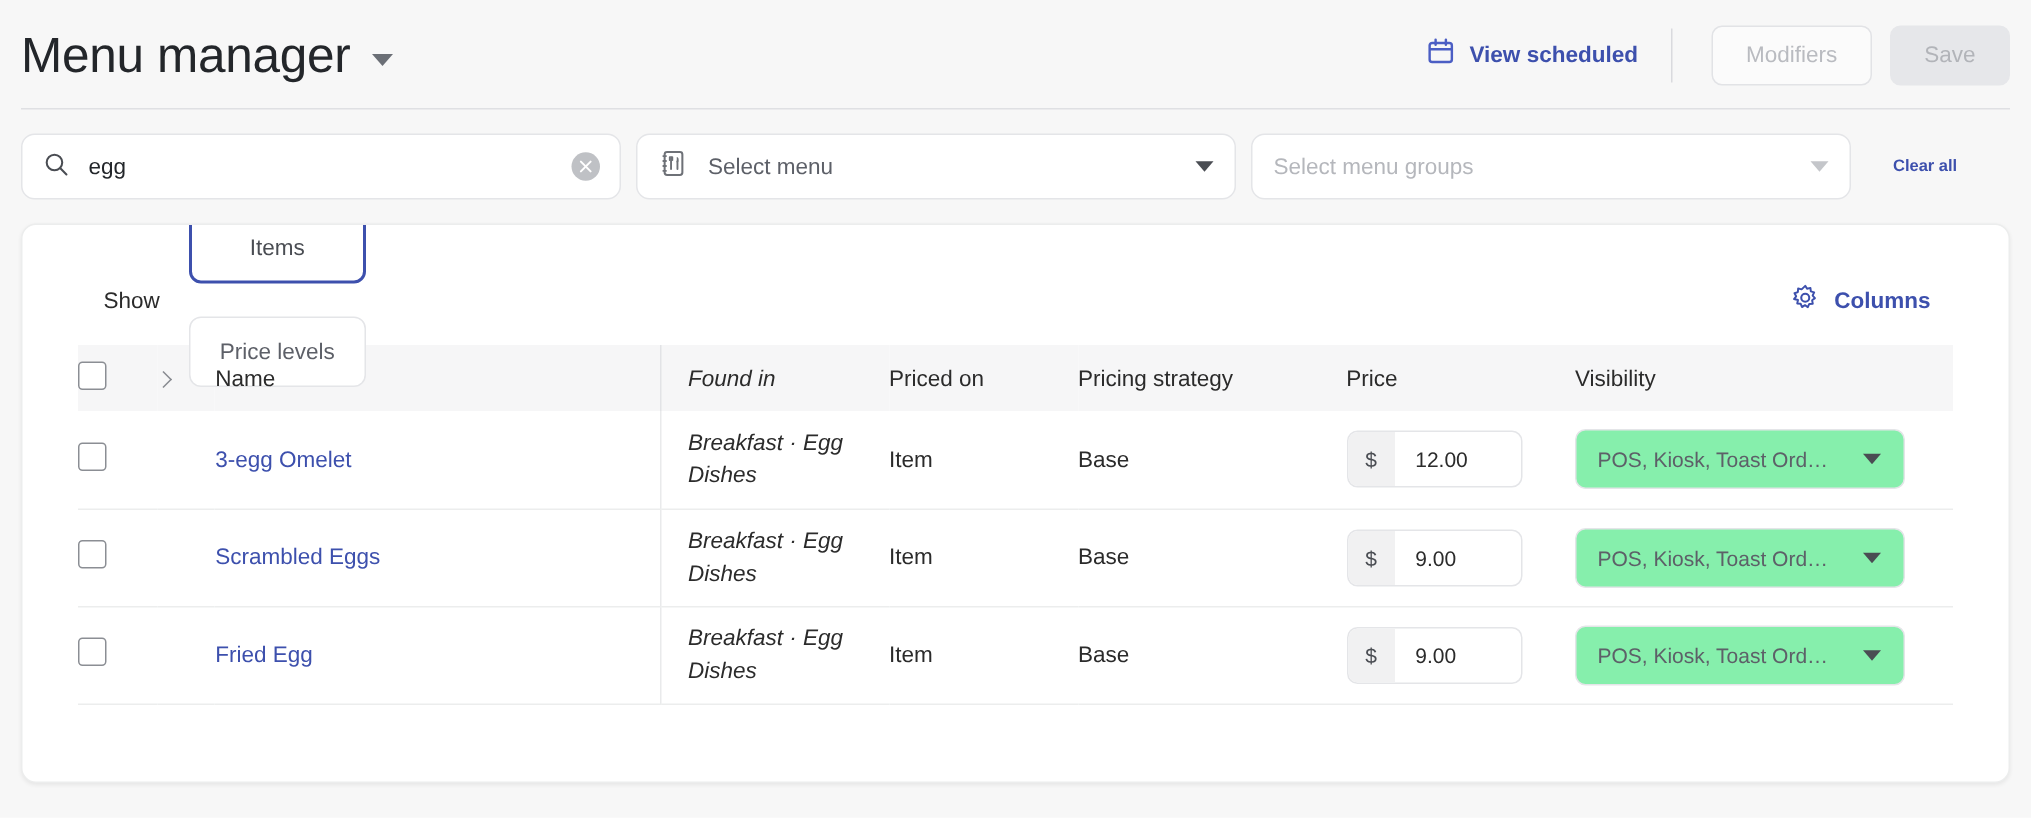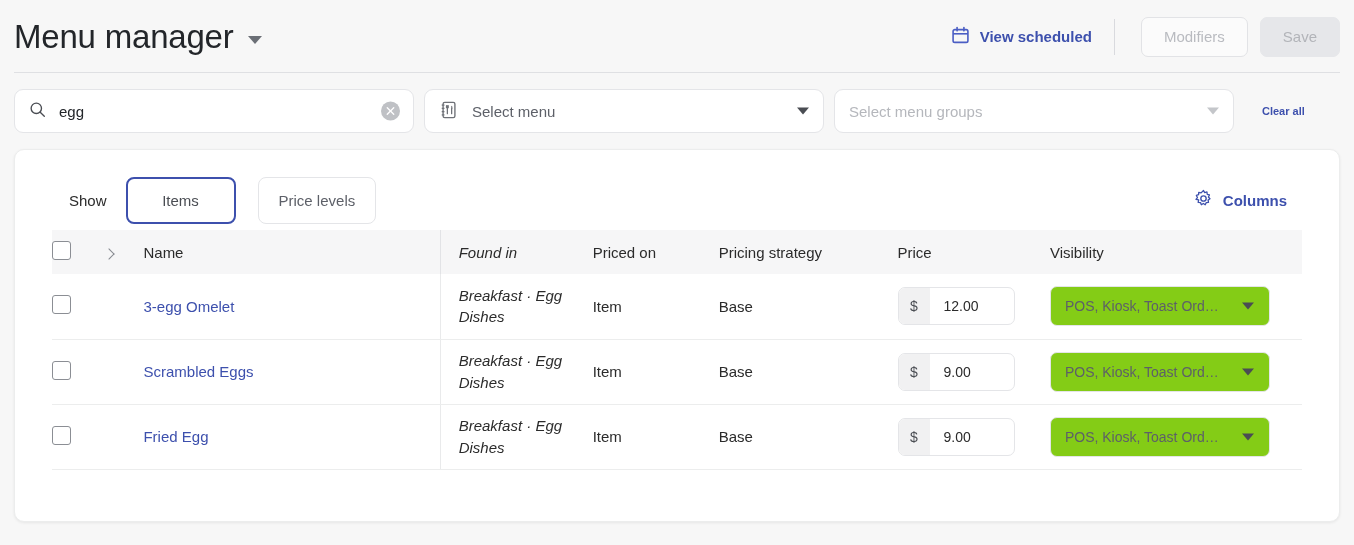--- a/index.html
+++ b/index.html
@@ -135,21 +135,21 @@
     box-shadow: 0 1px 3px rgba(0,0,0,0.07);
     height: 373px;
     overflow: hidden;
   }
   .card-top {
     display: flex; align-items: center;
     padding: 20px 24px 0 54px;
     height: 80px;
   }
   .show-label { font-size: 15px; color: #2b2b2b; margin-right: 19px; }
-  .toggle-group { display: flex; gap: 22px; }
+  .toggle-group { display: flex; gap: 22px; flex-direction: column; }
   .toggle {
     height: 47px; min-width: 110px;
     border-radius: 8px;
     background: #fff;
     border: 1px solid #e4e5e8;
     color: #5d6068;
     font-size: 15px;
     display: flex; align-items: center; justify-content: center;
     padding: 0 20px;
     cursor: pointer;
@@ -245,21 +245,21 @@
     display: flex; align-items: center;
     padding-left: 14px;
     font-size: 14px;
     color: #2b2b2b;
   }
   .vis-select {
     position: relative;
     width: 220px; height: 40px;
     border: 1px solid #e4e5e8;
     border-radius: 7px;
-    background: #84cc16;
+    background: #86efac;
     display: flex; align-items: center;
     padding-left: 14px;
     color: #5d6068;
     font-size: 14px;
     cursor: pointer;
   }
   .vis-select .caret-sm { right: 15px; border-top-color:#4a4d53; }
   .cell-pad { padding-left: 1px; }
 </style>
 </head>

